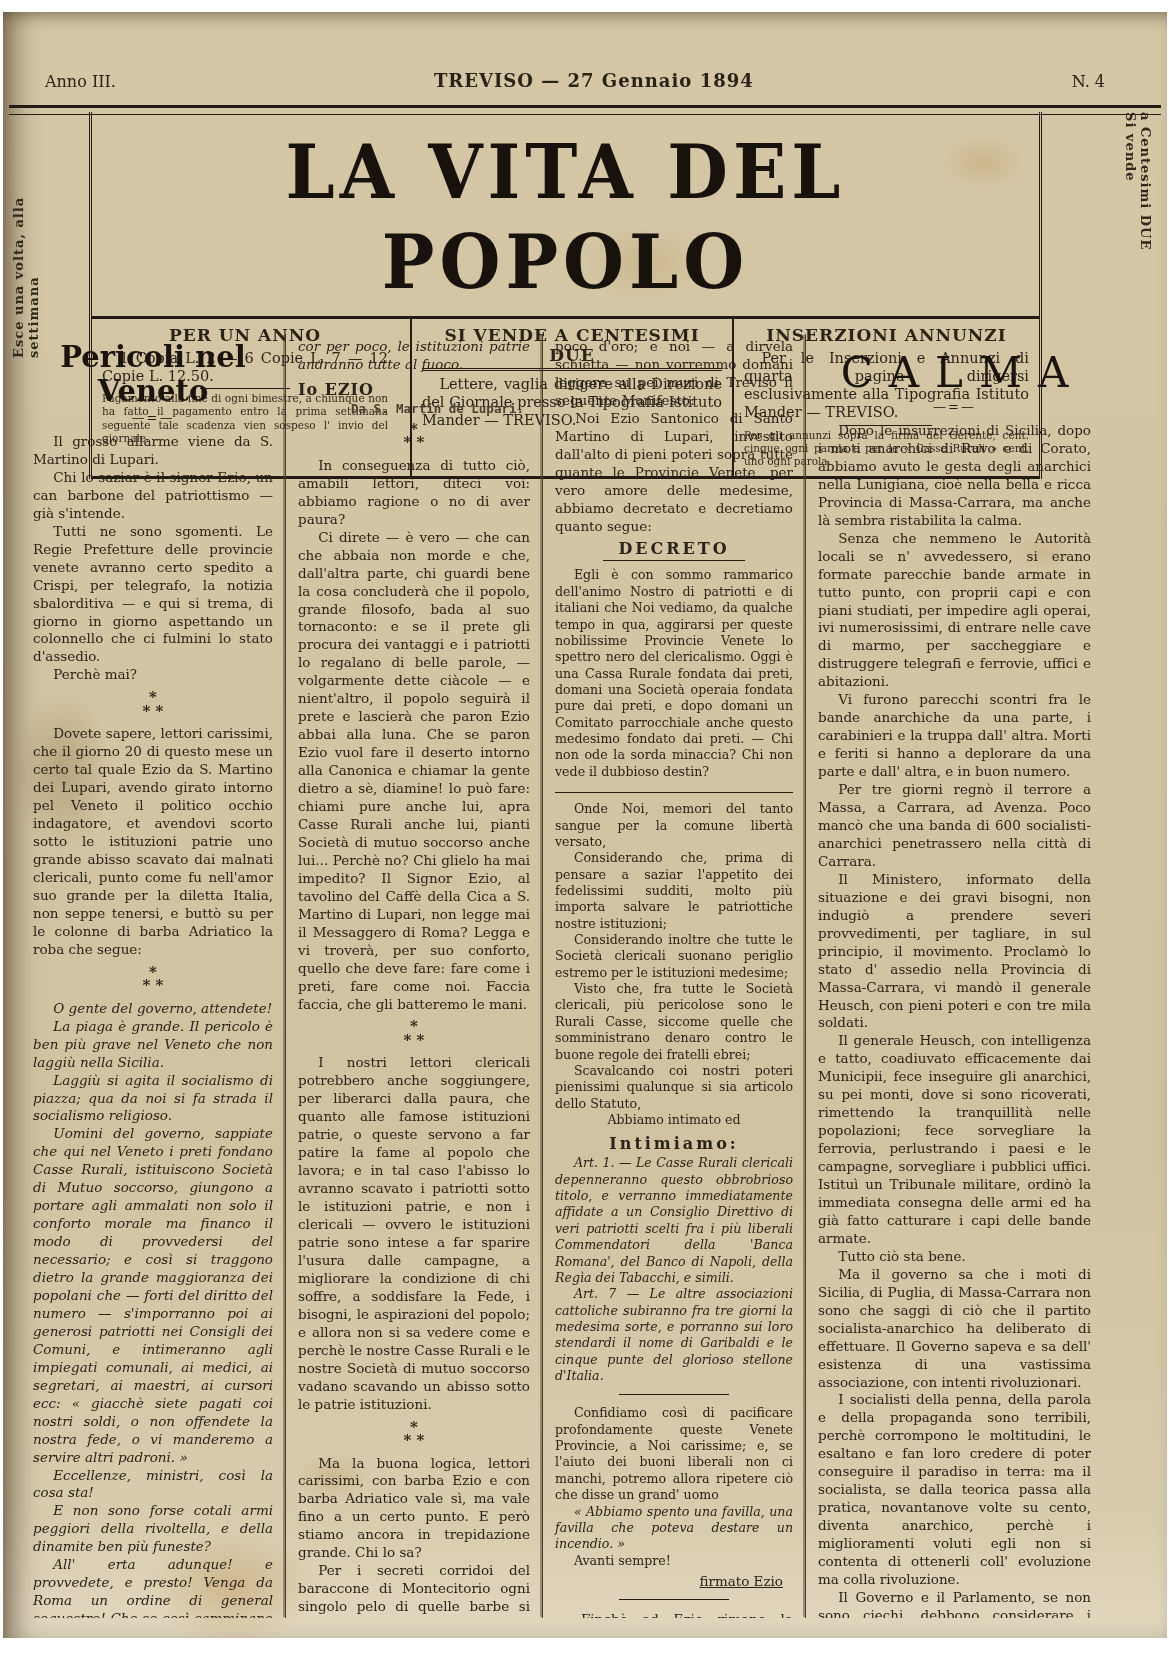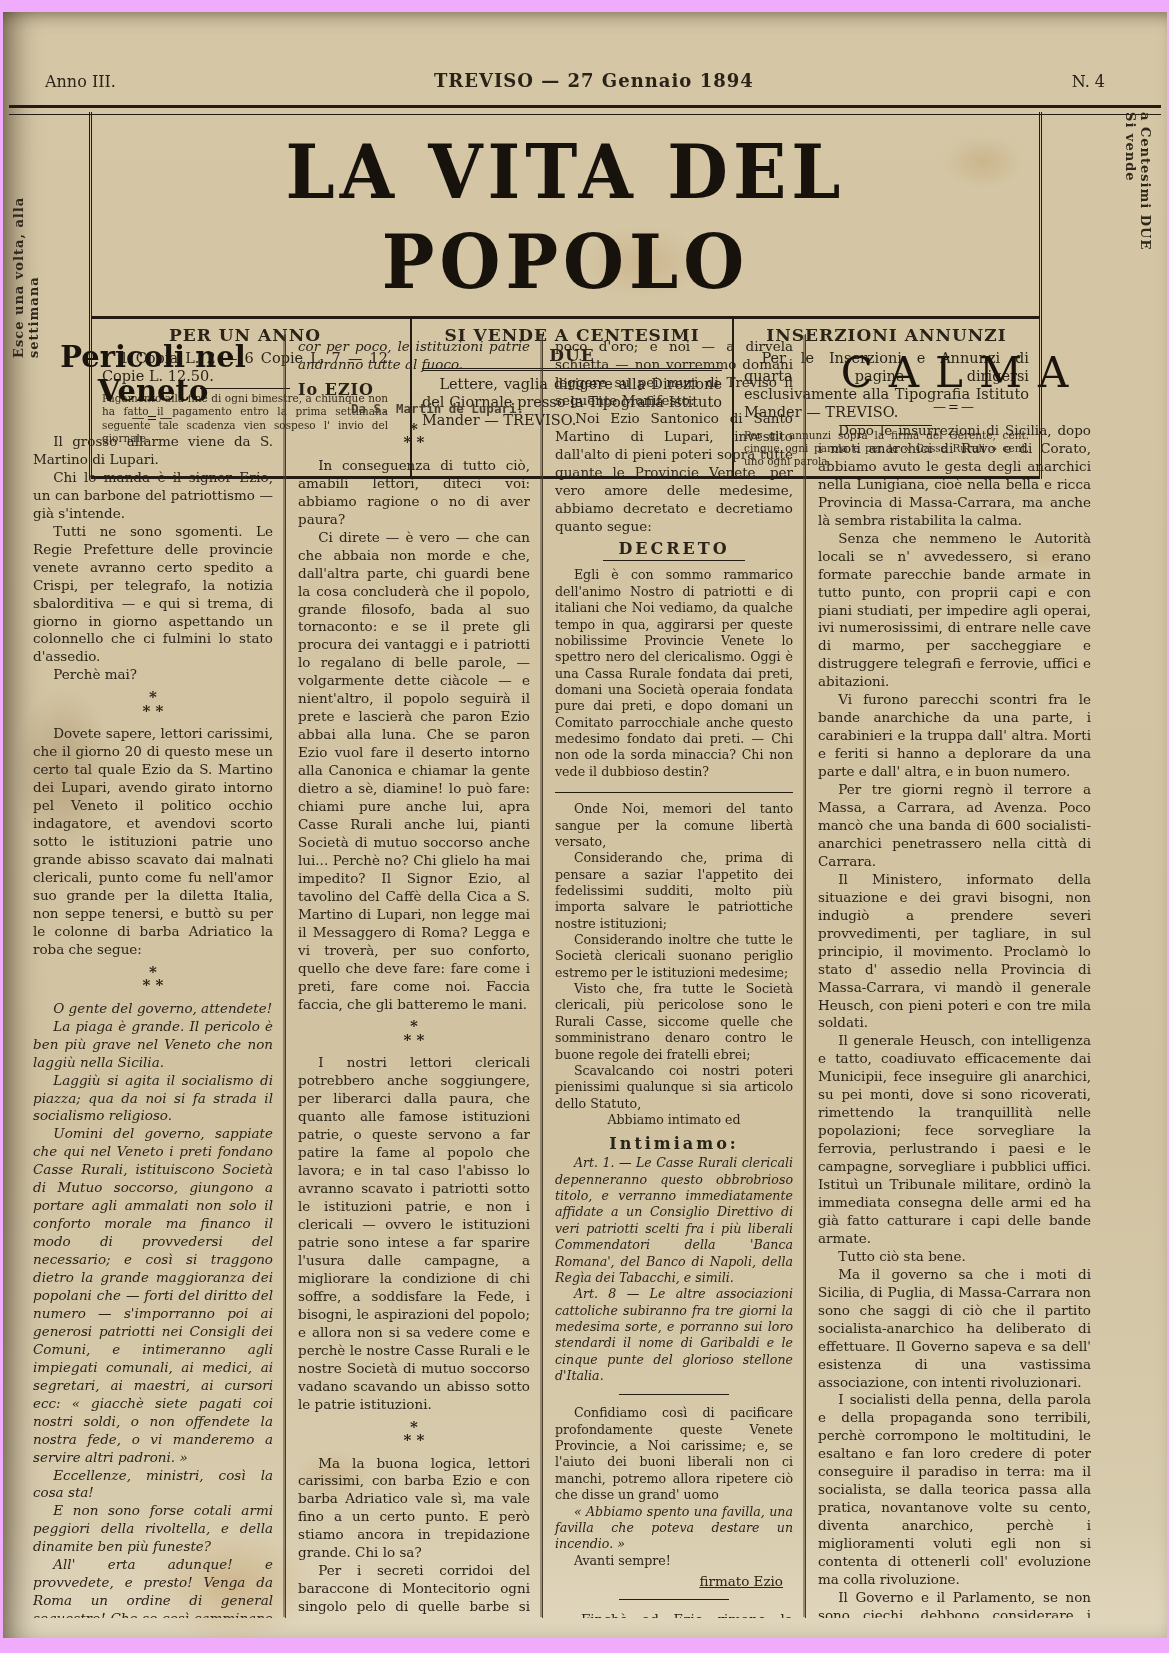--- a/index.html
+++ b/index.html
@@ -1,16 +1,16 @@
 <!DOCTYPE html>
 <html><head>
 <meta charset="utf-8">
 <style>
   html,body{margin:0;padding:0;background:#080605;}
-  .page{position:relative;width:1169px;height:1653px;background:#f0abfc;overflow:hidden;
+  .page{position:relative;width:1169px;height:1653px;background:#ffffff;overflow:hidden;
         font-family:"DejaVu Serif", serif;color:#2a2318;}
   .paper{position:absolute;top:12px;left:3px;right:2px;bottom:15px;
     background:
       radial-gradient(ellipse 90px 55px at 640px 250px, rgba(170,120,50,.20), transparent 70%),
       radial-gradient(ellipse 60px 40px at 980px 150px, rgba(170,120,50,.22), transparent 70%),
       radial-gradient(ellipse 70px 120px at 60px 760px, rgba(120,85,40,.30), transparent 70%),
       radial-gradient(ellipse 120px 80px at 230px 1575px, rgba(175,125,55,.33), transparent 70%),
       radial-gradient(ellipse 55px 38px at 330px 1465px, rgba(170,120,50,.22), transparent 70%),
       radial-gradient(ellipse 45px 30px at 1040px 540px, rgba(170,120,50,.18), transparent 70%),
       radial-gradient(ellipse 80px 45px at 760px 1180px, rgba(170,120,50,.15), transparent 70%),
@@ -115,21 +115,21 @@
           <div class="ibox-small">Per gli annunzi sopra la firma del Gerente, cent. cinque ogni parola e per le « Casse Rurali » cent. uno ogni parola.</div>
         </div>
       </div>
     </div>
 
     <div class="cols">
       <div class="col col1">
           <h2 class="article-title">Pericoli nel Veneto</h2>
           <div class="section-divider">—=—</div>
           <p>Il grosso allarme viene da S. Martino di Lupari.</p>
-          <p>Chi lo manda è il signor Ezio, un can barbone del patriottismo — già s'intende.</p>
+          <p>Chi lo saziar è il signor Ezio, un can barbone del patriottismo — già s'intende.</p>
           <p>Tutti ne sono sgomenti. Le Regie Prefetture delle provincie venete avranno certo spedito a Crispi, per telegrafo, la notizia sbalorditiva — e qui si trema, di giorno in giorno aspettando un colonnello che ci fulmini lo stato d'assedio.</p>
           <p>Perchè mai?</p>
           <div class="asterism">*
 * *</div>
           <p>Dovete sapere, lettori carissimi, che il giorno 20 di questo mese un certo tal quale Ezio da S. Martino dei Lupari, avendo girato intorno pel Veneto il politico occhio indagatore, et avendovi scorto sotto le istituzioni patrie uno grande abisso scavato dai malnati clericali, punto come fu nell'amor suo grande per la diletta Italia, non seppe tenersi, e buttò su per le colonne di barba Adriatico la roba che segue:</p>
           <div class="asterism">*
 * *</div>
           <p class=" italic">O gente del governo, attendete!</p>
           <p class=" italic">La piaga è grande. Il pericolo è ben più grave nel Veneto che non laggiù nella Sicilia.</p>
           <p class=" italic">Laggiù si agita il socialismo di piazza; qua da noi si fa strada il socialismo religioso.</p>
@@ -161,21 +161,21 @@
           <p class=" small">Egli è con sommo rammarico dell'animo Nostro di patriotti e di italiani che Noi vediamo, da qualche tempo in qua, aggirarsi per queste nobilissime Provincie Venete lo spettro nero del clericalismo. Oggi è una Cassa Rurale fondata dai preti, domani una Società operaia fondata pure dai preti, e dopo domani un Comitato parrocchiale anche questo medesimo fondato dai preti. — Chi non ode la sorda minaccia? Chi non vede il dubbioso destin?</p>
           <hr class="hrule full">
           <p class=" small">Onde Noi, memori del tanto sangue per la comune libertà versato,</p>
           <p class=" small">Considerando che, prima di pensare a saziar l'appetito dei fedelissimi sudditi, molto più importa salvare le patriottiche nostre istituzioni;</p>
           <p class=" small">Considerando inoltre che tutte le Società clericali suonano periglio estremo per le istituzioni medesime;</p>
           <p class=" small">Visto che, fra tutte le Società clericali, più pericolose sono le Rurali Casse, siccome quelle che somministrano denaro contro le buone regole dei fratelli ebrei;</p>
           <p class=" small">Scavalcando coi nostri poteri pienissimi qualunque si sia articolo dello Statuto,</p>
           <p class=" small center">Abbiamo intimato ed</p>
           <div class="subhead">Intimiamo:</div>
           <p class=" italic small">Art. 1. — Le Casse Rurali clericali depenneranno questo obbrobrioso titolo, e verranno immediatamente affidate a un Consiglio Direttivo di veri patriotti scelti fra i più liberali Commendatori della 'Banca Romana', del Banco di Napoli, della Regìa dei Tabacchi, e simili.</p>
-          <p class=" italic small">Art. 8 — Le altre associazioni cattoliche subiranno fra tre giorni la medesima sorte, e porranno sui loro stendardi il nome di Garibaldi e le cinque punte del glorioso stellone d'Italia.</p>
+          <p class=" italic small">Art. 7 — Le altre associazioni cattoliche subiranno fra tre giorni la medesima sorte, e porranno sui loro stendardi il nome di Garibaldi e le cinque punte del glorioso stellone d'Italia.</p>
           <hr class="hrule short">
           <p class=" small">Confidiamo così di pacificare profondamente queste Venete Provincie, a Noi carissime; e, se l'aiuto dei buoni liberali non ci manchi, potremo allora ripetere ciò che disse un grand' uomo</p>
           <p class=" italic small">« Abbiamo spento una favilla, una favilla che poteva destare un incendio. »</p>
           <p class=" small">Avanti sempre!</p>
           <div class="sig">firmato Ezio</div>
           <hr class="hrule short">
           <div class="verse">
             <div>Finchè ad Ezio rimane la spada</div>
           </div>
         </div>

